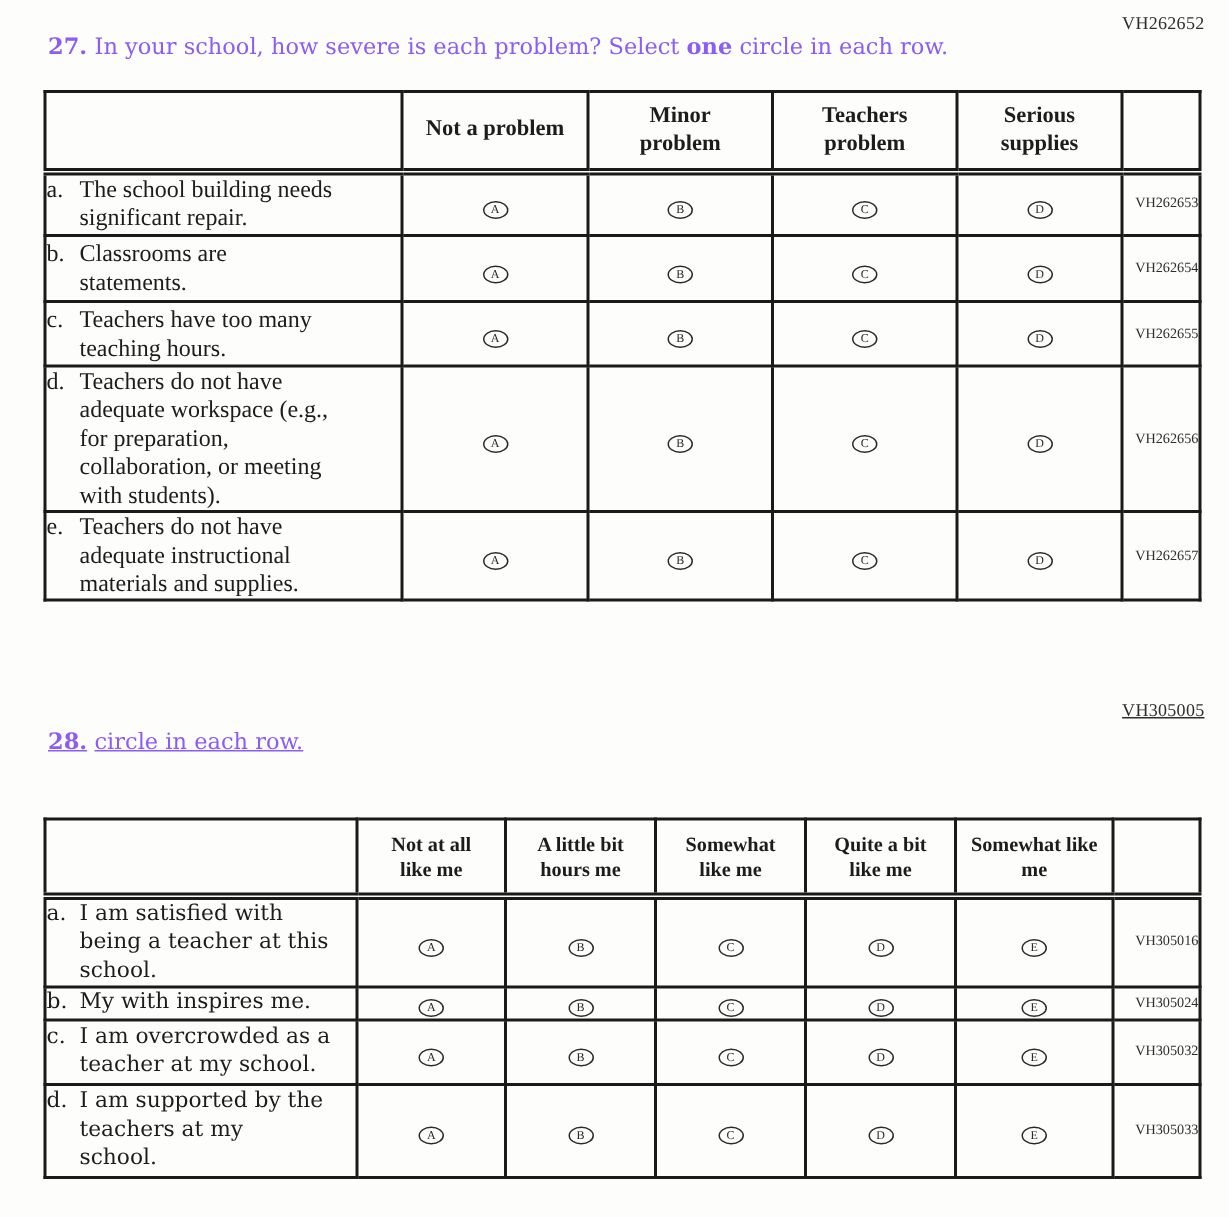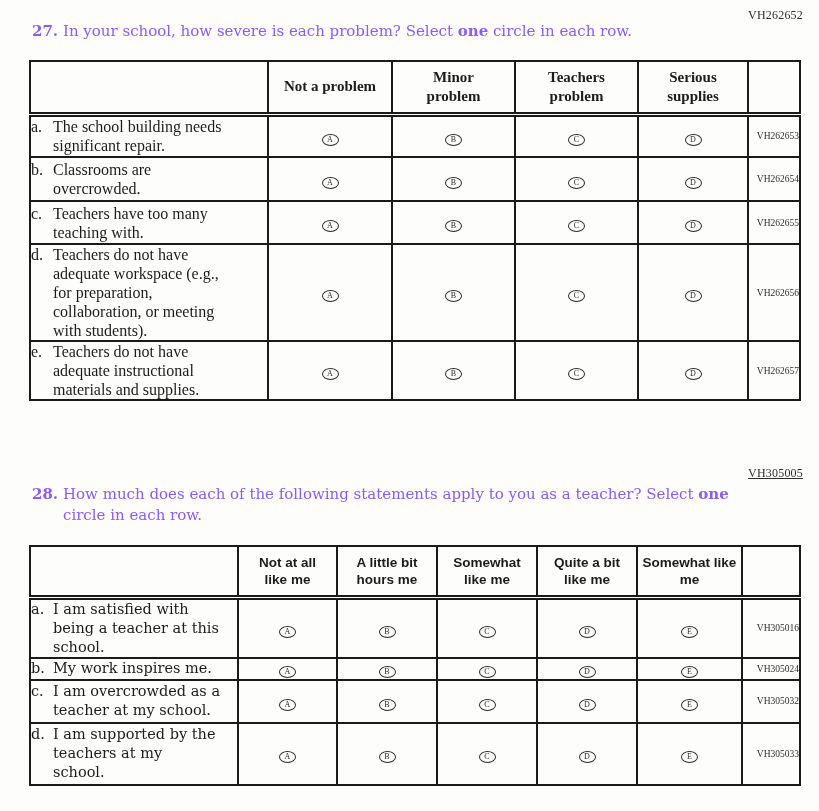--- a/index.html
+++ b/index.html
@@ -55,21 +55,21 @@
     white-space: pre-line;
   }
   #table1 { left: 29px; top: 60px; }
   #table2 { left: 29px; top: 545px; }
 
   #table1 thead th {
     font-family: "Liberation Serif", serif;
     font-size: 15px; line-height: 19px; font-weight: bold;
   }
   #table2 thead th {
-    font-family: Liberation Sans, sans-serif;
+    font-family: Liberation Serif, serif;
     font-size: 13.5px; line-height: 17px; font-weight: bold; margin-left: 20px;
   }
 
   td.item-cell { padding: 2px 4px 2px 8px; }
   .item { display: flex; }
   .item .ltr { flex: none; width: 22px; }
   .item .txt { flex: 1; white-space: pre-line; }
 
   #table1 td.item-cell { font-family: "Liberation Serif", serif; font-size: 16px; line-height: 19px; }
   #table2 td.item-cell { font-family: "DejaVu Serif", serif; font-size: 14.5px; line-height: 19px; }
@@ -140,35 +140,35 @@
         <td class="opt-cell"><span class="opt">B</span></td>
         <td class="opt-cell"><span class="opt">C</span></td>
         <td class="opt-cell"><span class="opt">D</span></td>
         <td class="code-cell">VH262653</td>
       </tr>
       <tr style="height:44px">
         <td class="item-cell">
           <div class="item">
               <span class="ltr">b.</span>
               <span class="txt">Classrooms are
-overcrowded.</span>
+statements.</span>
             </div>
         </td>
         <td class="opt-cell"><span class="opt">A</span></td>
         <td class="opt-cell"><span class="opt">B</span></td>
         <td class="opt-cell"><span class="opt">C</span></td>
         <td class="opt-cell"><span class="opt">D</span></td>
         <td class="code-cell">VH262654</td>
       </tr>
       <tr style="height:43px">
         <td class="item-cell">
           <div class="item">
               <span class="ltr">c.</span>
               <span class="txt">Teachers have too many
-teaching with.</span>
+teaching hours.</span>
             </div>
         </td>
         <td class="opt-cell"><span class="opt">A</span></td>
         <td class="opt-cell"><span class="opt">B</span></td>
         <td class="opt-cell"><span class="opt">C</span></td>
         <td class="opt-cell"><span class="opt">D</span></td>
         <td class="code-cell">VH262655</td>
       </tr>
       <tr style="height:95px">
         <td class="item-cell">
@@ -200,24 +200,23 @@
         <td class="opt-cell"><span class="opt">B</span></td>
         <td class="opt-cell"><span class="opt">C</span></td>
         <td class="opt-cell"><span class="opt">D</span></td>
         <td class="code-cell">VH262657</td>
       </tr>
     </tbody>
   </table>
 
   <div class="fcode" style="top:466px; right:16px;text-decoration:underline;">VH305005</div>
 
-  <div class="prompt" style="left:32px; top:484px; width:700px;">
+  <div class="prompt" style="left:32px; top:484px; width:700px;text-decoration:underline;">
     <span class="qnum">28.</span>
     <span class="qtext">
-      <span style="display:block"><span>How much does each of the following statements apply to you as a teacher? Select</span> <b>one</b></span>
       <span style="display:block">circle in each row.</span>
     </span>
   </div>
 
   <table class="grid" id="table2">
     <colgroup>
       <col style="width:208px">
         <col style="width:99px">
         <col style="width:100px">
         <col style="width:100px">
@@ -255,21 +254,21 @@
         <td class="opt-cell"><span class="opt">B</span></td>
         <td class="opt-cell"><span class="opt">C</span></td>
         <td class="opt-cell"><span class="opt">D</span></td>
         <td class="opt-cell"><span class="opt">E</span></td>
         <td class="code-cell">VH305016</td>
       </tr>
       <tr style="height:22px">
         <td class="item-cell">
           <div class="item">
               <span class="ltr">b.</span>
-              <span class="txt">My work inspires me.</span>
+              <span class="txt">My with inspires me.</span>
             </div>
         </td>
         <td class="opt-cell"><span class="opt">A</span></td>
         <td class="opt-cell"><span class="opt">B</span></td>
         <td class="opt-cell"><span class="opt">C</span></td>
         <td class="opt-cell"><span class="opt">D</span></td>
         <td class="opt-cell"><span class="opt">E</span></td>
         <td class="code-cell">VH305024</td>
       </tr>
       <tr style="height:43px">

